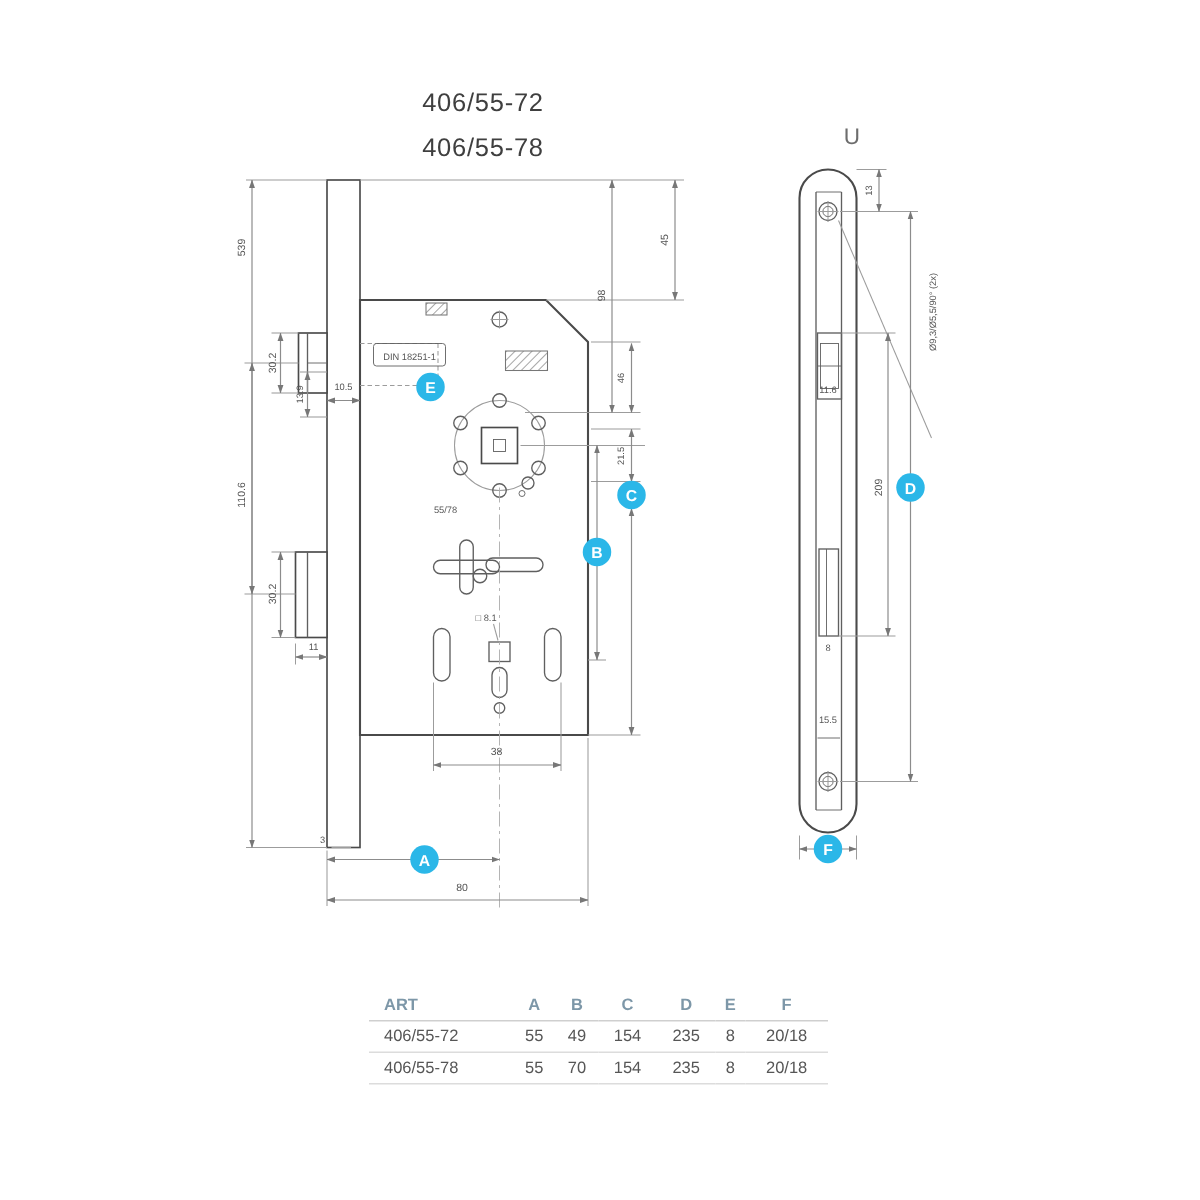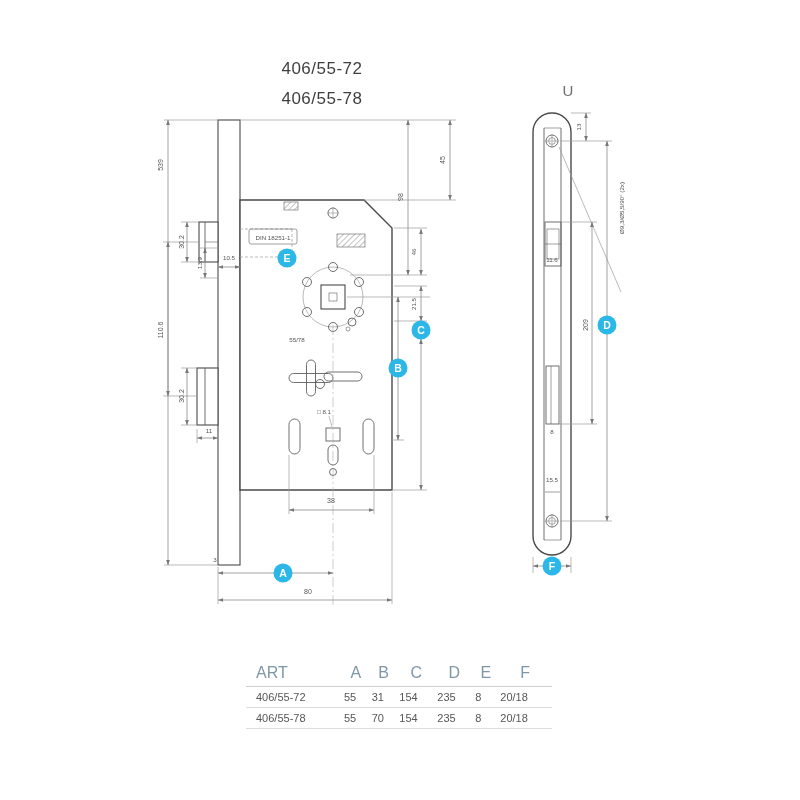--- a/index.html
+++ b/index.html
@@ -17,23 +17,23 @@
   .detail{fill:none;stroke:#5f5f5f;stroke-width:.9;}
   .detailf{fill:#fff;stroke:#5f5f5f;stroke-width:.9;}
   .thin{stroke-width:.6;}
   .hatched{fill:url(#hatch);stroke:#777;stroke-width:.7;}
   .dimline{stroke:#8c8c8c;stroke-width:.8;fill:none;marker-start:url(#arw);marker-end:url(#arw);}
   .ext{stroke:#9c9c9c;stroke-width:.7;fill:none;}
   .hiddenl{stroke:#9c9c9c;stroke-width:.7;stroke-dasharray:3 2;fill:none;}
   .cl{stroke:#ababab;stroke-width:.6;stroke-dasharray:10 3 2 3;fill:none;}
   .table-wrap{position:absolute;left:246px;top:660px;width:306px;}
   .table-wrap table{width:100%;border-collapse:collapse;}
-  .table-wrap th{font-size:16px;color:#7d97a8;font-weight:normal;text-align:center;
+  .table-wrap th{font-size:11px;color:#7d97a8;font-weight:bold;text-align:center;
                  padding:4px 2px;border-bottom:1px solid #cfcfcf;}
-  .table-wrap td{font-size:11px;color:#565656;
+  .table-wrap td{font-size:11px;color:#565656;text-align:center;
                  padding:4px 2px;border-bottom:1px solid #dcdcdc;}
   .table-wrap th.art,.table-wrap td.art{text-align:left;padding-left:10px;width:84px;}
 </style>
 </head>
 <body>
 
 <div class="stage">
 
 <svg width="800" height="800" viewBox="0 0 800 800">
   <defs>
@@ -272,21 +272,21 @@
         <th>C</th>
         <th>D</th>
         <th>E</th>
         <th>F</th>
       </tr>
     </thead>
     <tbody>
       <tr>
         <td class="art">406/55-72</td>
         <td>55</td>
-        <td>31</td>
+        <td>49</td>
         <td>154</td>
         <td>235</td>
         <td>8</td>
         <td>20/18</td>
       </tr>
       <tr>
         <td class="art">406/55-78</td>
         <td>55</td>
         <td>70</td>
         <td>154</td>

